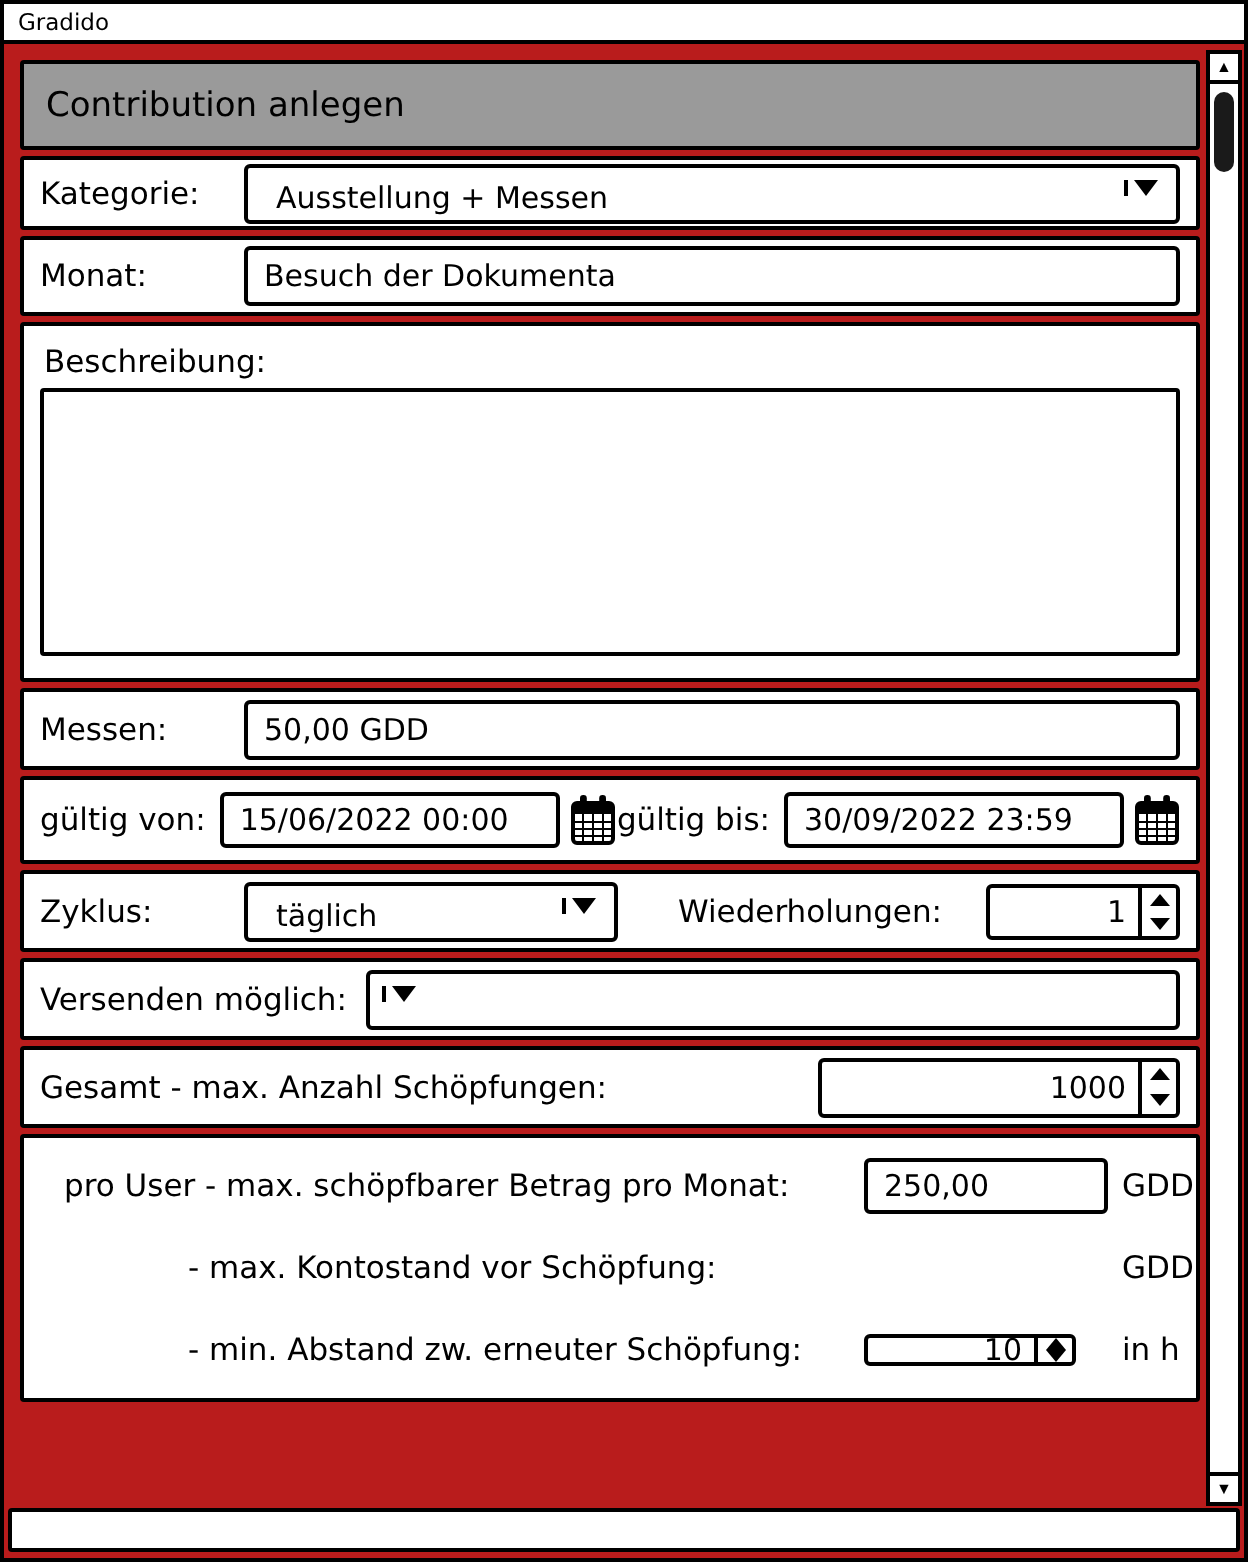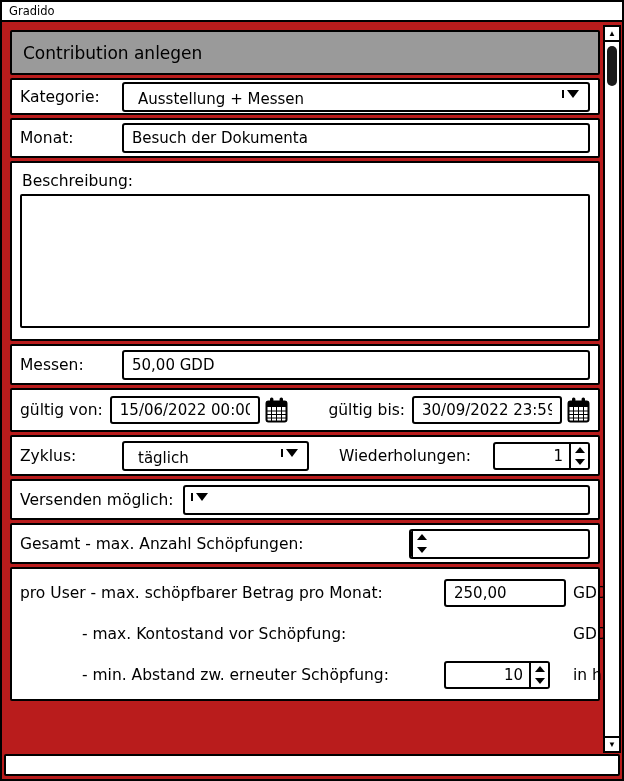--- a/index.html
+++ b/index.html
@@ -37,29 +37,29 @@
   .spin-btns { width:17px; flex:none; border-left:2px solid #000; display:flex; flex-direction:column; }
   .spin-btn { flex:1; background:#fff; border:none; padding:0; display:flex; align-items:center; justify-content:center; cursor:pointer; }
   .tri-up-s { width:0; height:0; border-left:5px solid transparent; border-right:5px solid transparent; border-bottom:6px solid #000; }
   .tri-down-s { width:0; height:0; border-left:5px solid transparent; border-right:5px solid transparent; border-top:6px solid #000; }
   .desc-box { padding:5px 8px 24px 8px; height:180px; }
   .desc-lbl { display:block; margin:4px 0 4px 2px; }
   textarea.desc {
     width:100%; height:134px; border:2px solid #000; border-radius:2px; resize:none;
     box-sizing:border-box; font-family:inherit; font-size:15px; padding:5px; outline:none; display:block;
   }
-  .date-input { width:150px; flex:none; padding:0 6px; height:28px; }
+  .date-input { width:170px; flex:none; padding:0 6px; height:28px; }
   .cal { margin-left:5px; flex:none; cursor:pointer; }
-  .prouser { height:134px; padding:4px 8px; display:flex; flex-direction:column; justify-content:space-around; }
+  .prouser { height:134px; padding:4px 20px; display:flex; flex-direction:column; justify-content:space-around; }
   .pu-row { display:flex; align-items:center; height:42px; }
   .pu-lbl { flex:1; box-sizing:border-box; }
   .pu-indent { padding-left:62px; }
   .pu-control { width:122px; flex:none; display:flex; }
   .pu-input { width:122px; height:28px; }
-  .pu-spin { width:106px; height:28px; }
+  .pu-spin { width:106px; height:16px; }
   .pu-suffix { width:24px; flex:none; padding-left:7px; box-sizing:border-box; }
   .scrollbar {
     position:absolute; top:23px; right:1px; bottom:26px; width:18px;
     border:2px solid #000; box-sizing:border-box; background:#fff;
   }
   .sb-btn { background:#fff; border:none; padding:0; width:100%; display:flex; align-items:center; justify-content:center; cursor:pointer; font-size:8px; line-height:1; color:#000; }
   .sb-up { height:15px; border-bottom:2px solid #000; }
   .sb-down { position:absolute; left:0; right:0; bottom:0; height:15px; border-top:2px solid #000; }
   .sb-thumb { width:10px; height:40px; background:#1a1a1a; border-radius:5px; margin:4px auto 0; cursor:grab; }
   .bottom-bar {
@@ -155,20 +155,21 @@
       <div class="field dropdown" style="flex:1; margin-left:10px;">
         <button class="dd-btn">
           <span class="tri-down-lg"></span>
         </button>
       </div>
     </div>
 
     <div class="box row h41">
       <span class="lbl">Gesamt - max. Anzahl Schöpfungen:</span>
       <div class="field spinner" style="width:181px; margin-left:auto;">
+        <span class="spin-val">1000</span>
         <span class="spin-btns">
           <button class="spin-btn">
               <span class="tri-up-s"></span>
             </button>
           <button class="spin-btn">
               <span class="tri-down-s"></span>
             </button>
         </span>
       </div>
     </div>

